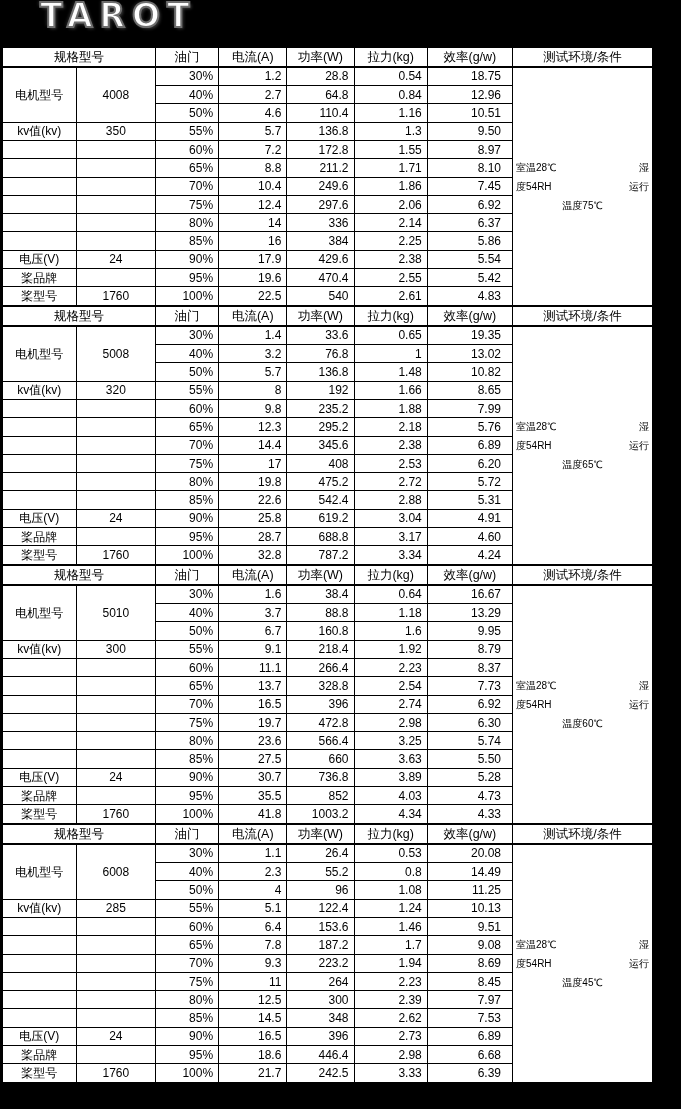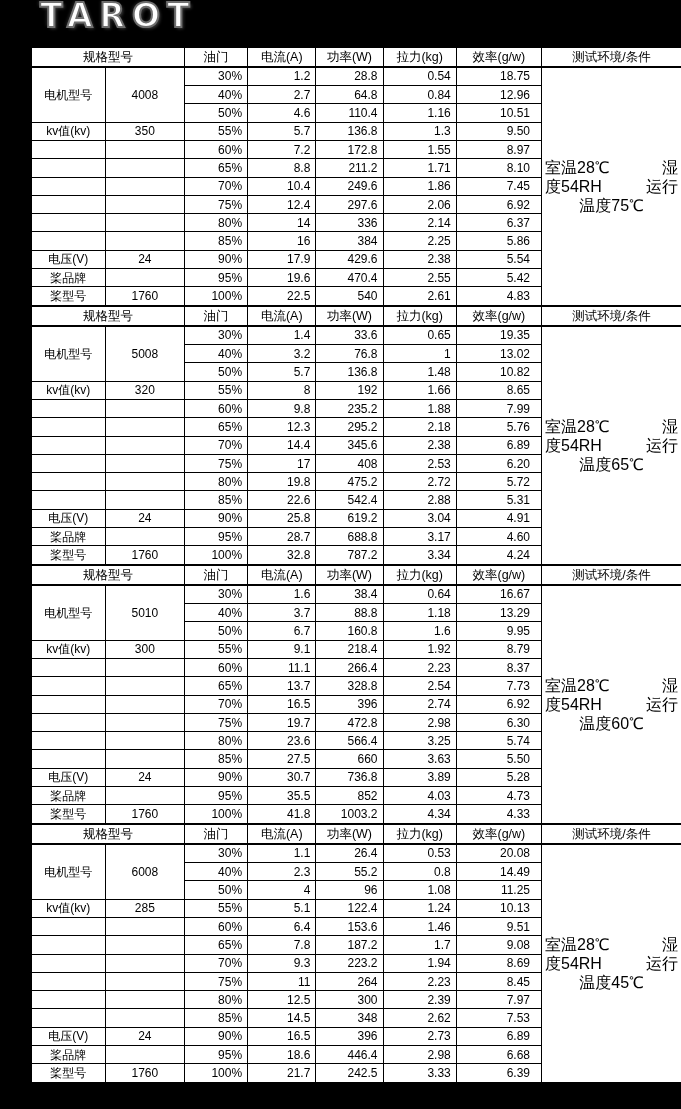--- a/index.html
+++ b/index.html
@@ -3,31 +3,31 @@
 <meta charset="utf-8">
 <style>
   html,body{margin:0;padding:0;background:#fff;}
   .page{position:relative;width:681px;height:1109px;background:#000000;overflow:hidden;
         font-family:"Liberation Sans",sans-serif;color:#000;}
   .logo{position:absolute;left:40px;top:-4px;
         font-family:"DejaVu Sans",sans-serif;font-weight:bold;font-size:33px;
         letter-spacing:7px;color:#fdfdfd;
         -webkit-text-stroke:2px #6e6e6e;
         text-shadow:-2px -1px 3px rgba(60,60,60,.55), 2px 2px 3px rgba(120,120,120,.45);}
-  .tables{position:absolute;left:30px;top:46px;width:517px;}
+  .tables{position:absolute;left:1px;top:46px;width:517px;}
   table.block{border-collapse:collapse;table-layout:fixed;width:653px;height:261px;
               border:2px solid #000;background:#fff;}
   table.block:not(:first-child){margin-top:-2px;}
   td{border:1px solid #000;font-size:12px;line-height:14px;padding:0 4px;
      overflow:hidden;white-space:nowrap;vertical-align:middle;}
   tr.head td{border-bottom:2px solid #000;text-align:center;font-size:12.5px;padding:0 1px;}
   .ctr{text-align:center;}
   .num{text-align:right;padding-right:5px;}
   .eff{padding-right:11px;}
-  td.env{vertical-align:middle;padding:0 3px;font-size:16px;margin-left:27px;}
+  td.env{vertical-align:middle;padding:0 3px;font-size:10px;margin-left:27px;}
   .env-line{display:flex;justify-content:space-between;line-height:19px;}
   .env-line.one{justify-content:center;}
 </style>
 </head>
 <body>
 
 <div class="page">
   <div class="logo">TAROT</div>
   <div class="tables" id="tables">
       <table class="block">

